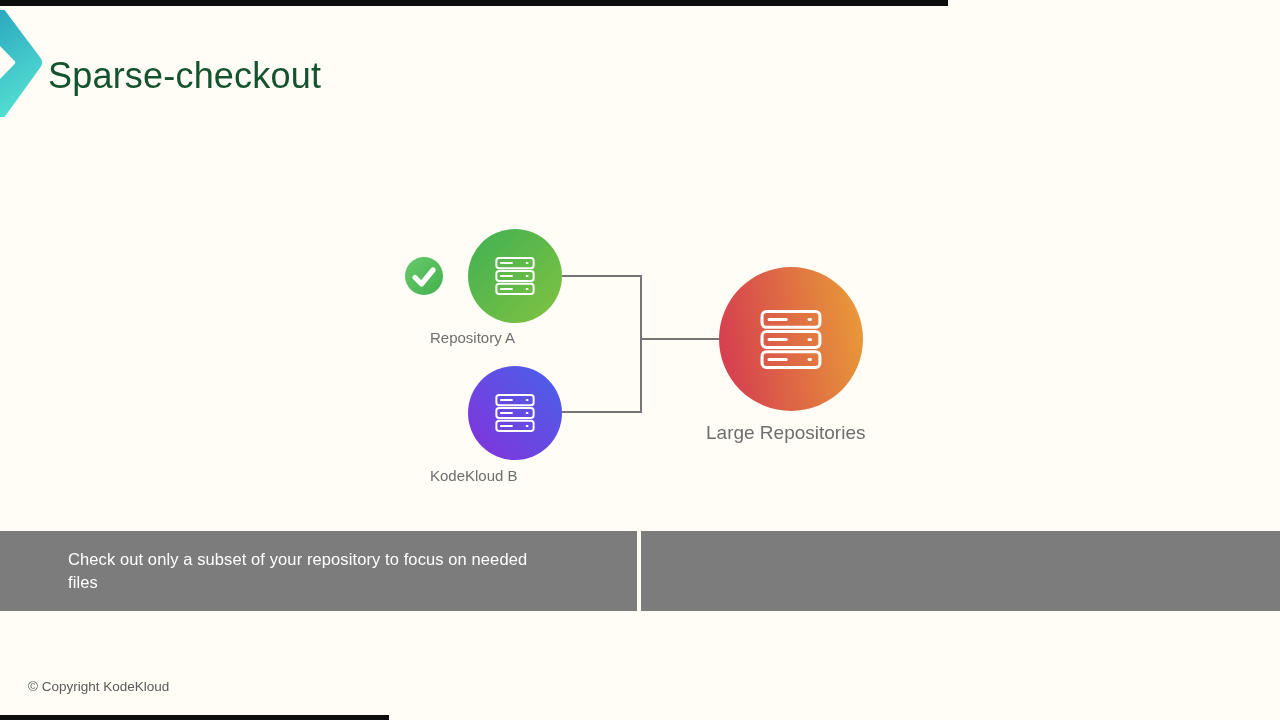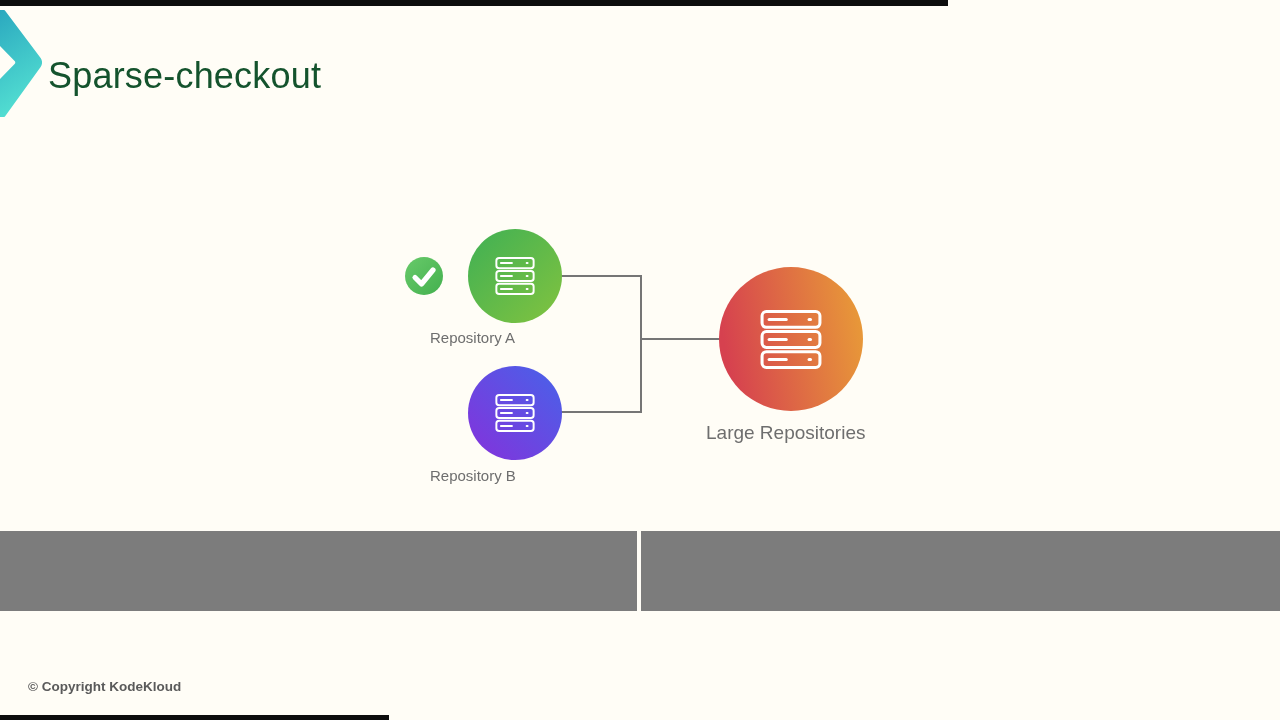--- a/index.html
+++ b/index.html
@@ -66,21 +66,21 @@
     color: #ffffff; font-size: 16.5px; line-height: 22.5px; letter-spacing: 0.1px;
   }
   .caption-divider {
     position: absolute; left: 637px; top: 0; width: 4px; height: 80px;
     background: #fffdf6;
   }
 
   
   .copyright {
     position: absolute; left: 28px; top: 679px;
-    font-size: 13.5px; color: #5a5a5a; font-weight: bold;
+    font-size: 13.5px; color: #5a5a5a;
   }
 
   svg { display: block; }
 </style>
 </head>
 <body>
 
 <div class="top-bar"></div>
 <div class="bottom-bar"></div>
 
@@ -144,20 +144,21 @@
     <line x1="9" y1="9.9" x2="27" y2="9.9"></line>  
       <line x1="51" y1="9.9" x2="52.5" y2="9.9"></line>
     <line x1="9" y1="31" x2="27" y2="31"></line>   
       <line x1="51" y1="31" x2="52.5" y2="31"></line>
     <line x1="9" y1="52.1" x2="27" y2="52.1"></line> 
       <line x1="51" y1="52.1" x2="52.5" y2="52.1"></line>
   </svg>
 </div>
 
 <div class="node-label label-repo-a">Repository A</div>
-<div class="node-label label-repo-b">Repository B</div>
+<div class="node-label label-repo-b">KodeKloud B</div>
 <div class="node-label label-large">Large Repositories</div>
 
 <div class="caption-bar">
+  <div class="caption-text">Check out only a subset of your repository to focus on needed files</div>
   <div class="caption-divider"></div>
 </div>
 
 <div class="copyright">© Copyright KodeKloud</div>
 
 </body></html>

